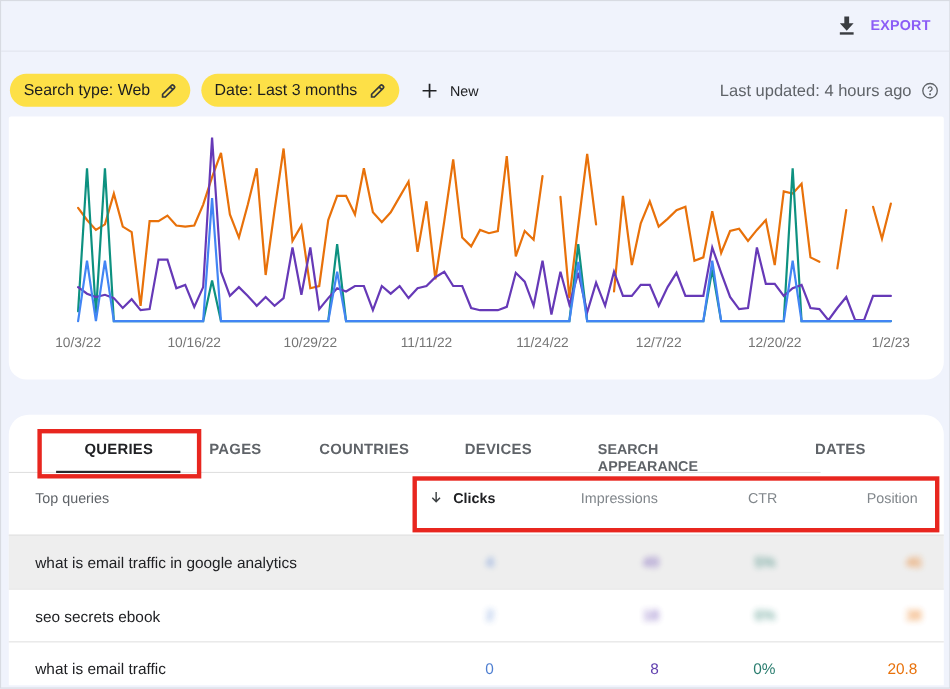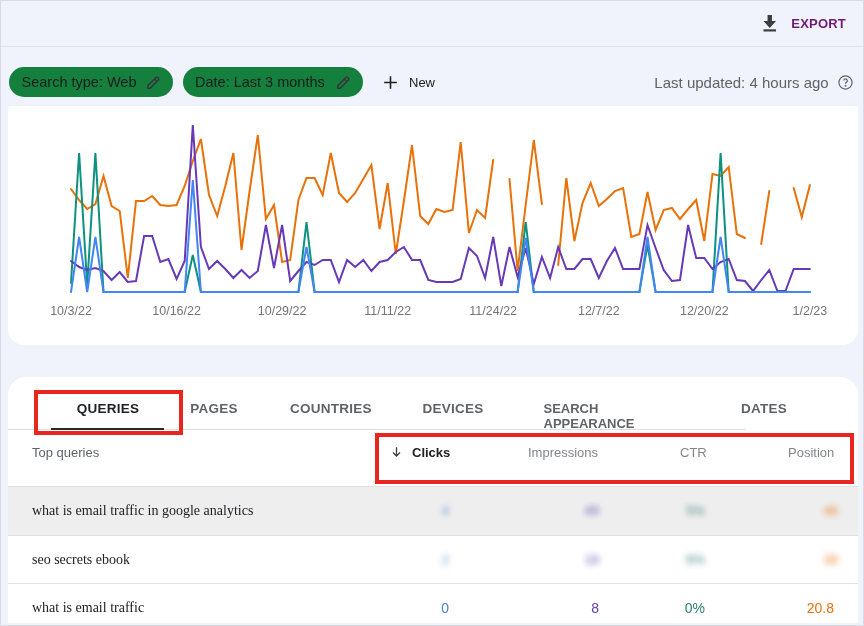--- a/index.html
+++ b/index.html
@@ -3,24 +3,24 @@
 <meta charset="utf-8">
 <style>
   * { margin:0; padding:0; box-sizing:border-box; }
   html,body { width:864px; height:626px; }
   body { font-family:"Liberation Sans", sans-serif; background:#f0f3fc; position:relative;
          border:1px solid #d8dbe2; overflow:hidden; }
   .topbar { position:absolute; left:0; top:0; width:862px; height:46px;
             border-bottom:1px solid #e1e4ee; }
   .title { position:absolute; left:12px; top:12px; font-size:21px; color:#373c42; }
   .export { position:absolute; right:17px; top:13px; font-size:13px; font-weight:bold;
-            color:#701a75; letter-spacing:.2px; }
+            color:#8b5cf6; letter-spacing:.2px; }
   .export svg { vertical-align:-4px; margin-right:13px; }
   .chiprow { position:absolute; left:0; top:46px; width:862px; height:58px; }
-  .chip { position:absolute; top:20px; height:30px; background:#15803d; border-radius:15px;
+  .chip { position:absolute; top:20px; height:30px; background:#fde047; border-radius:15px;
           font-size:14.5px; color:#1b1c1f; display:flex; align-items:center; white-space:nowrap; }
   .chip svg { margin-left:auto; margin-right:11px; }
   .new { position:absolute; top:20px; left:380px; height:30px; display:flex; align-items:center;
          font-size:13px; color:#202124; }
   .lastupd { position:absolute; top:20px; right:9px; height:30px; display:flex; align-items:center;
              font-size:15px; color:#5f6368; }
   .card { position:absolute; left:7px; width:850px; background:#fff; }
   .chartcard { top:105px; height:239px; border-radius:2px 2px 16px 16px; }
   .tablecard { top:376px; height:246px; border-radius:18px 18px 0 0; }
   .tabs { position:absolute; left:0; top:0; width:738px; height:52.5px; border-bottom:1px solid #e0e0e0; }
@@ -29,21 +29,21 @@
   .tab.active { color:#202124; }
   .tabline { position:absolute; left:43px; top:50.5px; width:113px; height:2px; background:#27292c; }
   .redbox { position:absolute; border:4px solid #e8261f; z-index:5; }
   .thead { position:absolute; left:0; top:44px; width:796px; height:28px; }
   .thead .c0 { position:absolute; left:24px; top:24px; font-size:13px; color:#5f6368; }
   .hcol { position:absolute; top:24px; font-size:13px; color:#80868b; }
   .hclicks { color:#202124; font-weight:bold; }
   .rows { position:absolute; left:0; top:109px; width:850px; }
   .row { position:relative; width:850px; height:48.5px; border-top:1px solid #e1e1e1; }
   .row.g { background:#eeeeee; }
-  .qtext { position:absolute; left:24px; top:16px; font-size:14px; color:#202124;font-family:Liberation Serif, serif; }
+  .qtext { position:absolute; left:24px; top:16px; font-size:14px; color:#202124; }
   .val { position:absolute; top:16px; font-size:14px; text-align:right; }
   .blur { filter:blur(3.1px); opacity:.9; font-size:13px; }
   .vb { color:#4f7fd1; } .vp { color:#6140af; } .vt { color:#2a7d6f; } .vo { color:#e8710a; }
 </style>
 </head>
 <body>
   <div class="topbar">
     <div class="export"><svg width="17.5" height="17.5" viewBox="0 0 24 24" fill="#3a3d41">
         <path d="M9 1.5h6v8.2h5.6L12 19.2 3.4 9.7H9z"></path>
         <rect x="3.4" y="21" width="17.2" height="3"></rect>

